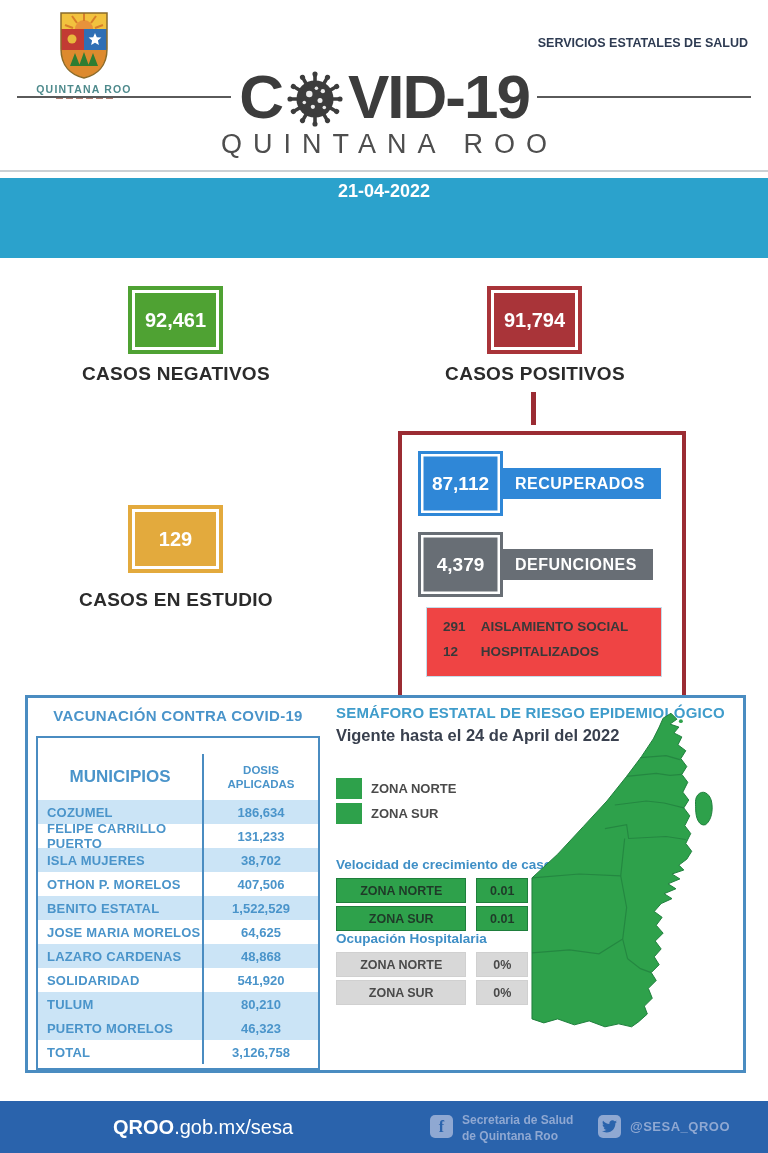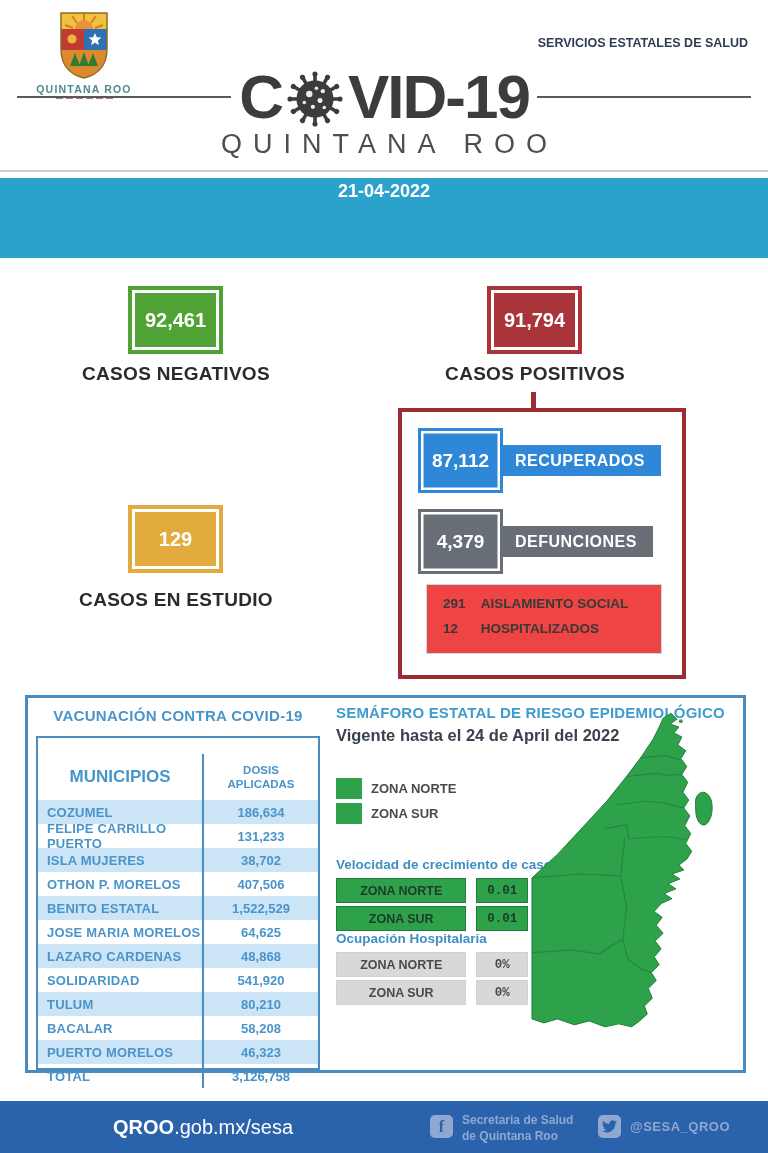--- a/index.html
+++ b/index.html
@@ -35,21 +35,21 @@
   .stat-red    { left:487px; top:286px; background:#A93439; border:4px solid #A93439; }
   .stat-yellow { left:128px; top:505px; background:#E3AA3D; border:4px solid #E3AA3D; }
   .stat-label { position:absolute; width:270px; text-align:center; font-size:19px; font-weight:800; color:#2B2B2B; letter-spacing:0.3px; }
   .lbl-neg { left:41px;  top:363px; }
   .lbl-pos { left:400px; top:363px; }
   .lbl-est { left:41px;  top:589px; }
 
   .connector { position:absolute; left:531px; top:392px; width:5px; height:33px; background:#9B2C33; }
 
   
-  .pos-panel { position:absolute; left:398px; top:408px; width:288px; height:271px; border:4px solid #9B2C33; background:#fff; }
+  .pos-panel { position:absolute; left:398px; top:431px; width:288px; height:271px; border:4px solid #9B2C33; background:#fff; }
   .pos-row { position:absolute; left:16px; display:flex; align-items:center; }
   .row-rec { top:16px; } .row-def { top:97px; }
   .mini-box { width:85px; height:65px; display:flex; align-items:center; justify-content:center;
               color:#fff; font-size:19px; font-weight:800; box-shadow: inset 0 0 0 2.5px #fff; z-index:2; }
   .mini-blue { background:#2F87D7; border:3px solid #2F87D7; }
   .mini-gray { background:#686E75; border:3px solid #686E75; }
   .ribbon { height:31px; display:flex; align-items:center; margin-left:-2px; padding:0 16px 0 14px;
             color:#fff; font-size:16px; font-weight:800; letter-spacing:0.5px; }
   .ribbon-blue { background:#2F87D7; } .ribbon-gray { background:#686E75; }
   .iso-box { position:absolute; left:24px; top:172px; width:236px; height:70px; background:#ef4444; border:1px solid #C4DCEA; padding:11px 0 5px 16px; }
@@ -76,21 +76,21 @@
   .legend-item { display:flex; align-items:center; margin-bottom:4px; }
   .legend-swatch { width:26px; height:21px; background:#2EA14B; margin-right:9px; }
   .legend-label { font-size:13px; font-weight:600; color:#4A4A4A; }
 
   .mini-title { position:absolute; left:308px; font-size:13.5px; font-weight:700; color:#3F8FC6; }
   .t-grow { top:159px; } .t-occ { top:233px; }
   .zone-table { position:absolute; left:308px; width:192px; }
   .zt-grow { top:180px; } .zt-occ { top:254px; }
   .zrow { display:flex; margin-bottom:3px; }
   .zrow .zl { width:142px; height:25px; display:flex; align-items:center; justify-content:center; font-size:12.5px; font-weight:700; }
-  .zrow .zv { width:56px; height:25px; margin-left:10px; display:flex; align-items:center; justify-content:center; font-size:12.5px; font-weight:700;font-family:Liberation Mono, monospace; }
+  .zrow .zv { width:56px; height:25px; margin-left:10px; display:flex; align-items:center; justify-content:center; font-size:12.5px; font-weight:700; }
   .zgreen .zl, .zgreen .zv { background:#2EA14B; color:#1F3A28; border:1px solid #1E7E3C; }
   .zgray  .zl, .zgray  .zv { background:#D8D8D8; color:#4A4A4A; border:1px solid #D0D0D0; }
 
   .map { position:absolute; left:502px; top:12px; }
 
   
   .footer { position:absolute; left:0; top:1101px; width:768px; height:52px; background:#2A63AC; }
   .site { position:absolute; left:113px; top:15px; font-size:20px; color:#ffffff; }
   .site b { font-weight:800; }
   .soc-icon { position:absolute; top:14px; width:23px; height:23px; background:#8FA8D2; border-radius:5px;
@@ -264,24 +264,20 @@
             <div class="c2">48,868</div>
           </div>
           <div class="vrow">
             <div class="c1">SOLIDARIDAD</div>
             <div class="c2">541,920</div>
           </div>
           <div class="vrow odd">
             <div class="c1">TULUM</div>
             <div class="c2">80,210</div>
           </div>
-          <div class="vrow">
-            <div class="c1">BACALAR</div>
-            <div class="c2">58,208</div>
-          </div>
           <div class="vrow odd">
             <div class="c1">PUERTO MORELOS</div>
             <div class="c2">46,323</div>
           </div>
           <div class="vrow">
             <div class="c1">TOTAL</div>
             <div class="c2">3,126,758</div>
           </div>
         </div>
     </div>

